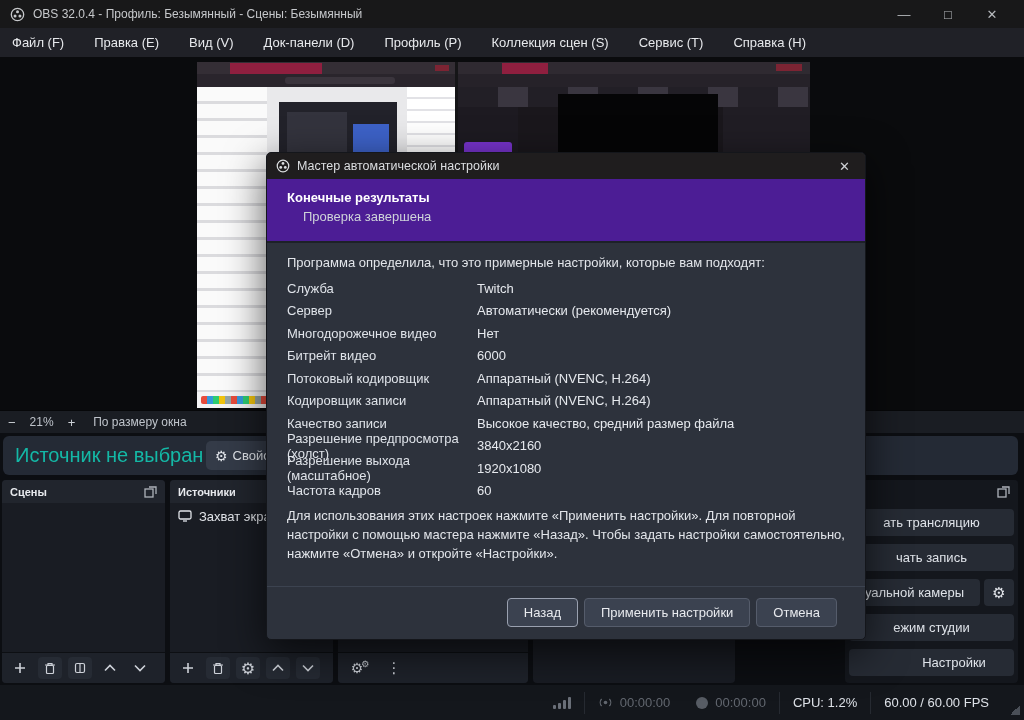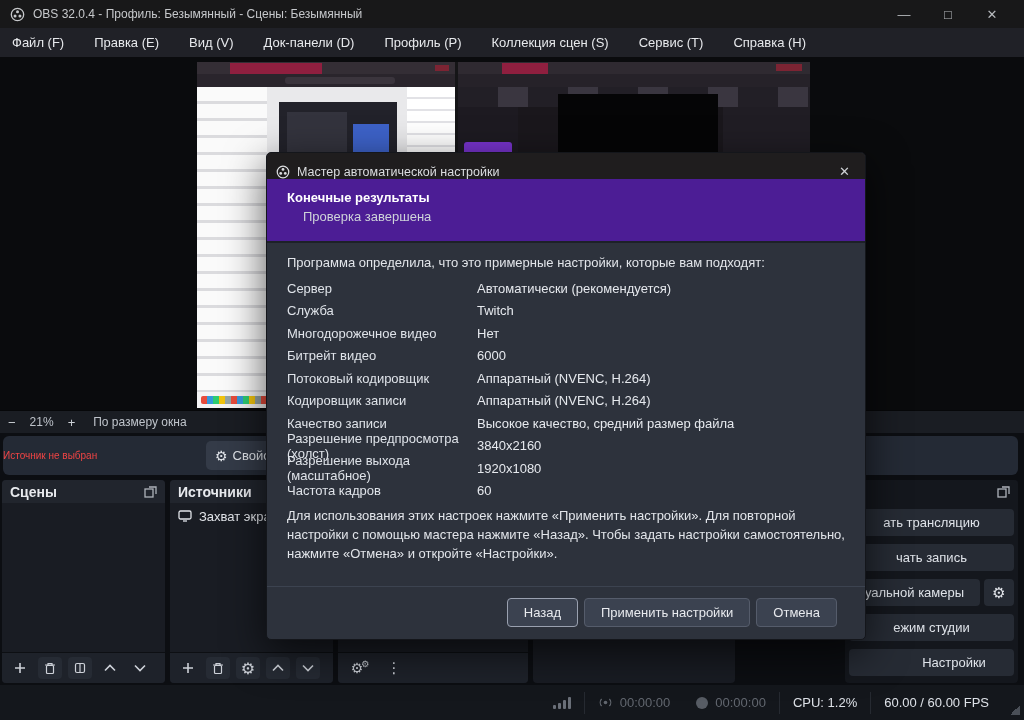--- a/index.html
+++ b/index.html
@@ -57,28 +57,28 @@
 
   
   .zoom-row { position:absolute; left:0; top:410px; width:1024px; height:23px; background:#1a1d23; border-top:1px solid #060709; display:flex; align-items:center; color:#bfc4cb; font-size:12px; }
   .zoom-row .zbtn { padding:0 8px; color:#cfd3d9; font-size:13px; }
   .zoom-row .zlevel { padding:0 6px; }
   .zoom-row .fit { margin-left:10px; display:flex; align-items:center; width:200px; justify-content:space-between; padding-right:8px; }
 
   
   .props-row { position:absolute; left:0; top:433px; width:1024px; height:45px; background:#0c0e12; }
   .props-inner { position:absolute; left:3px; top:3px; width:1015px; height:39px; background:#242a35; border-radius:6px; display:flex; align-items:center; }
-  .props-msg { color:#ef4444; font-size:10px; }
+  .props-msg { color:#14b8a6; font-size:20px; padding-left:12px; }
   .props-btn { position:absolute; left:203px; top:5px; height:29px; width:120px; background:#343b48; border-radius:5px; display:flex; align-items:center; padding:0 9px; color:#dfe3e8; font-size:13px; overflow:hidden; white-space:nowrap; }
   .props-btn .gear { margin-right:5px; font-size:14px; color:#e2e5ea; }
 
   
   .docks { position:absolute; left:0; top:478px; width:1024px; height:207px; background:#0c0e12; }
   .panel { position:absolute; background:#191c23; border-radius:4px; overflow:hidden; }
-  .panel-header { height:23px; background:#21252d; display:flex; align-items:center; padding:0 8px; color:#e8eaee; font-size:14px; font-weight:bold; }
+  .panel-header { height:23px; background:#21252d; display:flex; align-items:center; padding:0 8px; color:#e8eaee; font-size:11px; font-weight:bold; }
   .panel-header .spacer { flex:1; }
   .panel-body { position:absolute; left:0; top:23px; right:0; bottom:31px; background:#191c23; }
   .panel-footer { position:absolute; left:0; bottom:0; right:0; height:31px; background:#1e222a; border-top:1px solid #0d0f13; display:flex; align-items:center; padding:0 6px; gap:6px; }
   .tool-btn { width:24px; height:22px; display:flex; align-items:center; justify-content:center; border-radius:4px; color:#cdd1d8; }
   .tool-btn.bg { background:#262b34; }
   .scene-item { margin:2px; height:27px; background:#3a57d1; border-radius:3px; display:flex; align-items:center; padding:0 9px; color:#ffffff; font-size:13px; }
   .source-item { height:26px; display:flex; align-items:center; padding:0 8px; color:#e1e4e9; font-size:13px; gap:7px; white-space:nowrap; overflow:hidden; }
   .glyph { font-family:"DejaVu Sans",sans-serif; }
 
   #panel-scenes { left:2px; top:2px; width:163px; height:203px; }
@@ -96,21 +96,21 @@
   .sb-sep { width:1px; height:22px; background:#262a31; }
   .sb-bright { color:#dde1e7; }
   .sig { display:flex; align-items:flex-end; gap:2px; height:12px; }
   .sig span { width:3px; background:#6a6f78; border-radius:1px; }
   .rec-dot { width:12px; height:12px; border-radius:50%; background:#575c64; }
   .grip { width:10px; height:10px; margin:14px 4px 0 8px;
       background-image:linear-gradient(135deg, transparent 50%, #4a4f57 50%); }
 
   
   .dialog { position:absolute; left:266px; top:152px; width:600px; height:488px; background:#2d323c; border-radius:5px; box-shadow:0 12px 40px rgba(0,0,0,.65); overflow:hidden; border:1px solid #14161b; }
-  .dlg-titlebar { position:absolute; left:0; top:0; width:100%; height:26px; background:#1f1d1e; display:flex; align-items:flex-end; padding:0 9px; }
+  .dlg-titlebar { position:absolute; left:0; top:0; width:100%; height:26px; background:#1f1d1e; display:flex; align-items:center; padding:0 9px; }
   .dlg-title { color:#dcdee1; font-size:12.5px; margin-left:7px; }
   .dlg-close { margin-left:auto; color:#cfd2d6; font-size:13px; padding:0 6px; }
   .dlg-head { position:absolute; left:0; top:26px; width:100%; height:64px; background:#4c1d95; border-bottom:2px solid #1d2128; }
   .dlg-heading { position:absolute; left:20px; top:11px; color:#ffffff; font-size:13px; font-weight:bold; }
   .dlg-subheading { position:absolute; left:36px; top:30px; color:#ced2d9; font-size:13px; }
   .dlg-intro { position:absolute; left:20px; top:102px; color:#e2e5ea; font-size:13px; }
   .dlg-grid { position:absolute; left:20px; top:124px; width:560px; }
   .dlg-row { display:flex; height:22.5px; align-items:center; }
   .dlg-row .lbl { width:190px; color:#dfe3e9; font-size:13px; }
   .dlg-row .val { color:#e6e9ee; font-size:13px; }
@@ -378,26 +378,26 @@
       <span class="dlg-title">Мастер автоматической настройки</span>
       <span class="dlg-close">✕</span>
     </div>
     <div class="dlg-head">
       <span class="dlg-heading">Конечные результаты</span>
       <span class="dlg-subheading">Проверка завершена</span>
     </div>
     <div class="dlg-intro">Программа определила, что это примерные настройки, которые вам подходят:</div>
     <div class="dlg-grid">
       <div class="dlg-row">
+          <span class="lbl">Служба</span>
+          <span class="val">Twitch</span>
+        </div>
+      <div class="dlg-row">
           <span class="lbl">Сервер</span>
           <span class="val">Автоматически (рекомендуется)</span>
-        </div>
-      <div class="dlg-row">
-          <span class="lbl">Служба</span>
-          <span class="val">Twitch</span>
         </div>
       <div class="dlg-row">
           <span class="lbl">Многодорожечное видео</span>
           <span class="val">Нет</span>
         </div>
       <div class="dlg-row">
           <span class="lbl">Битрейт видео</span>
           <span class="val">6000</span>
         </div>
       <div class="dlg-row">

